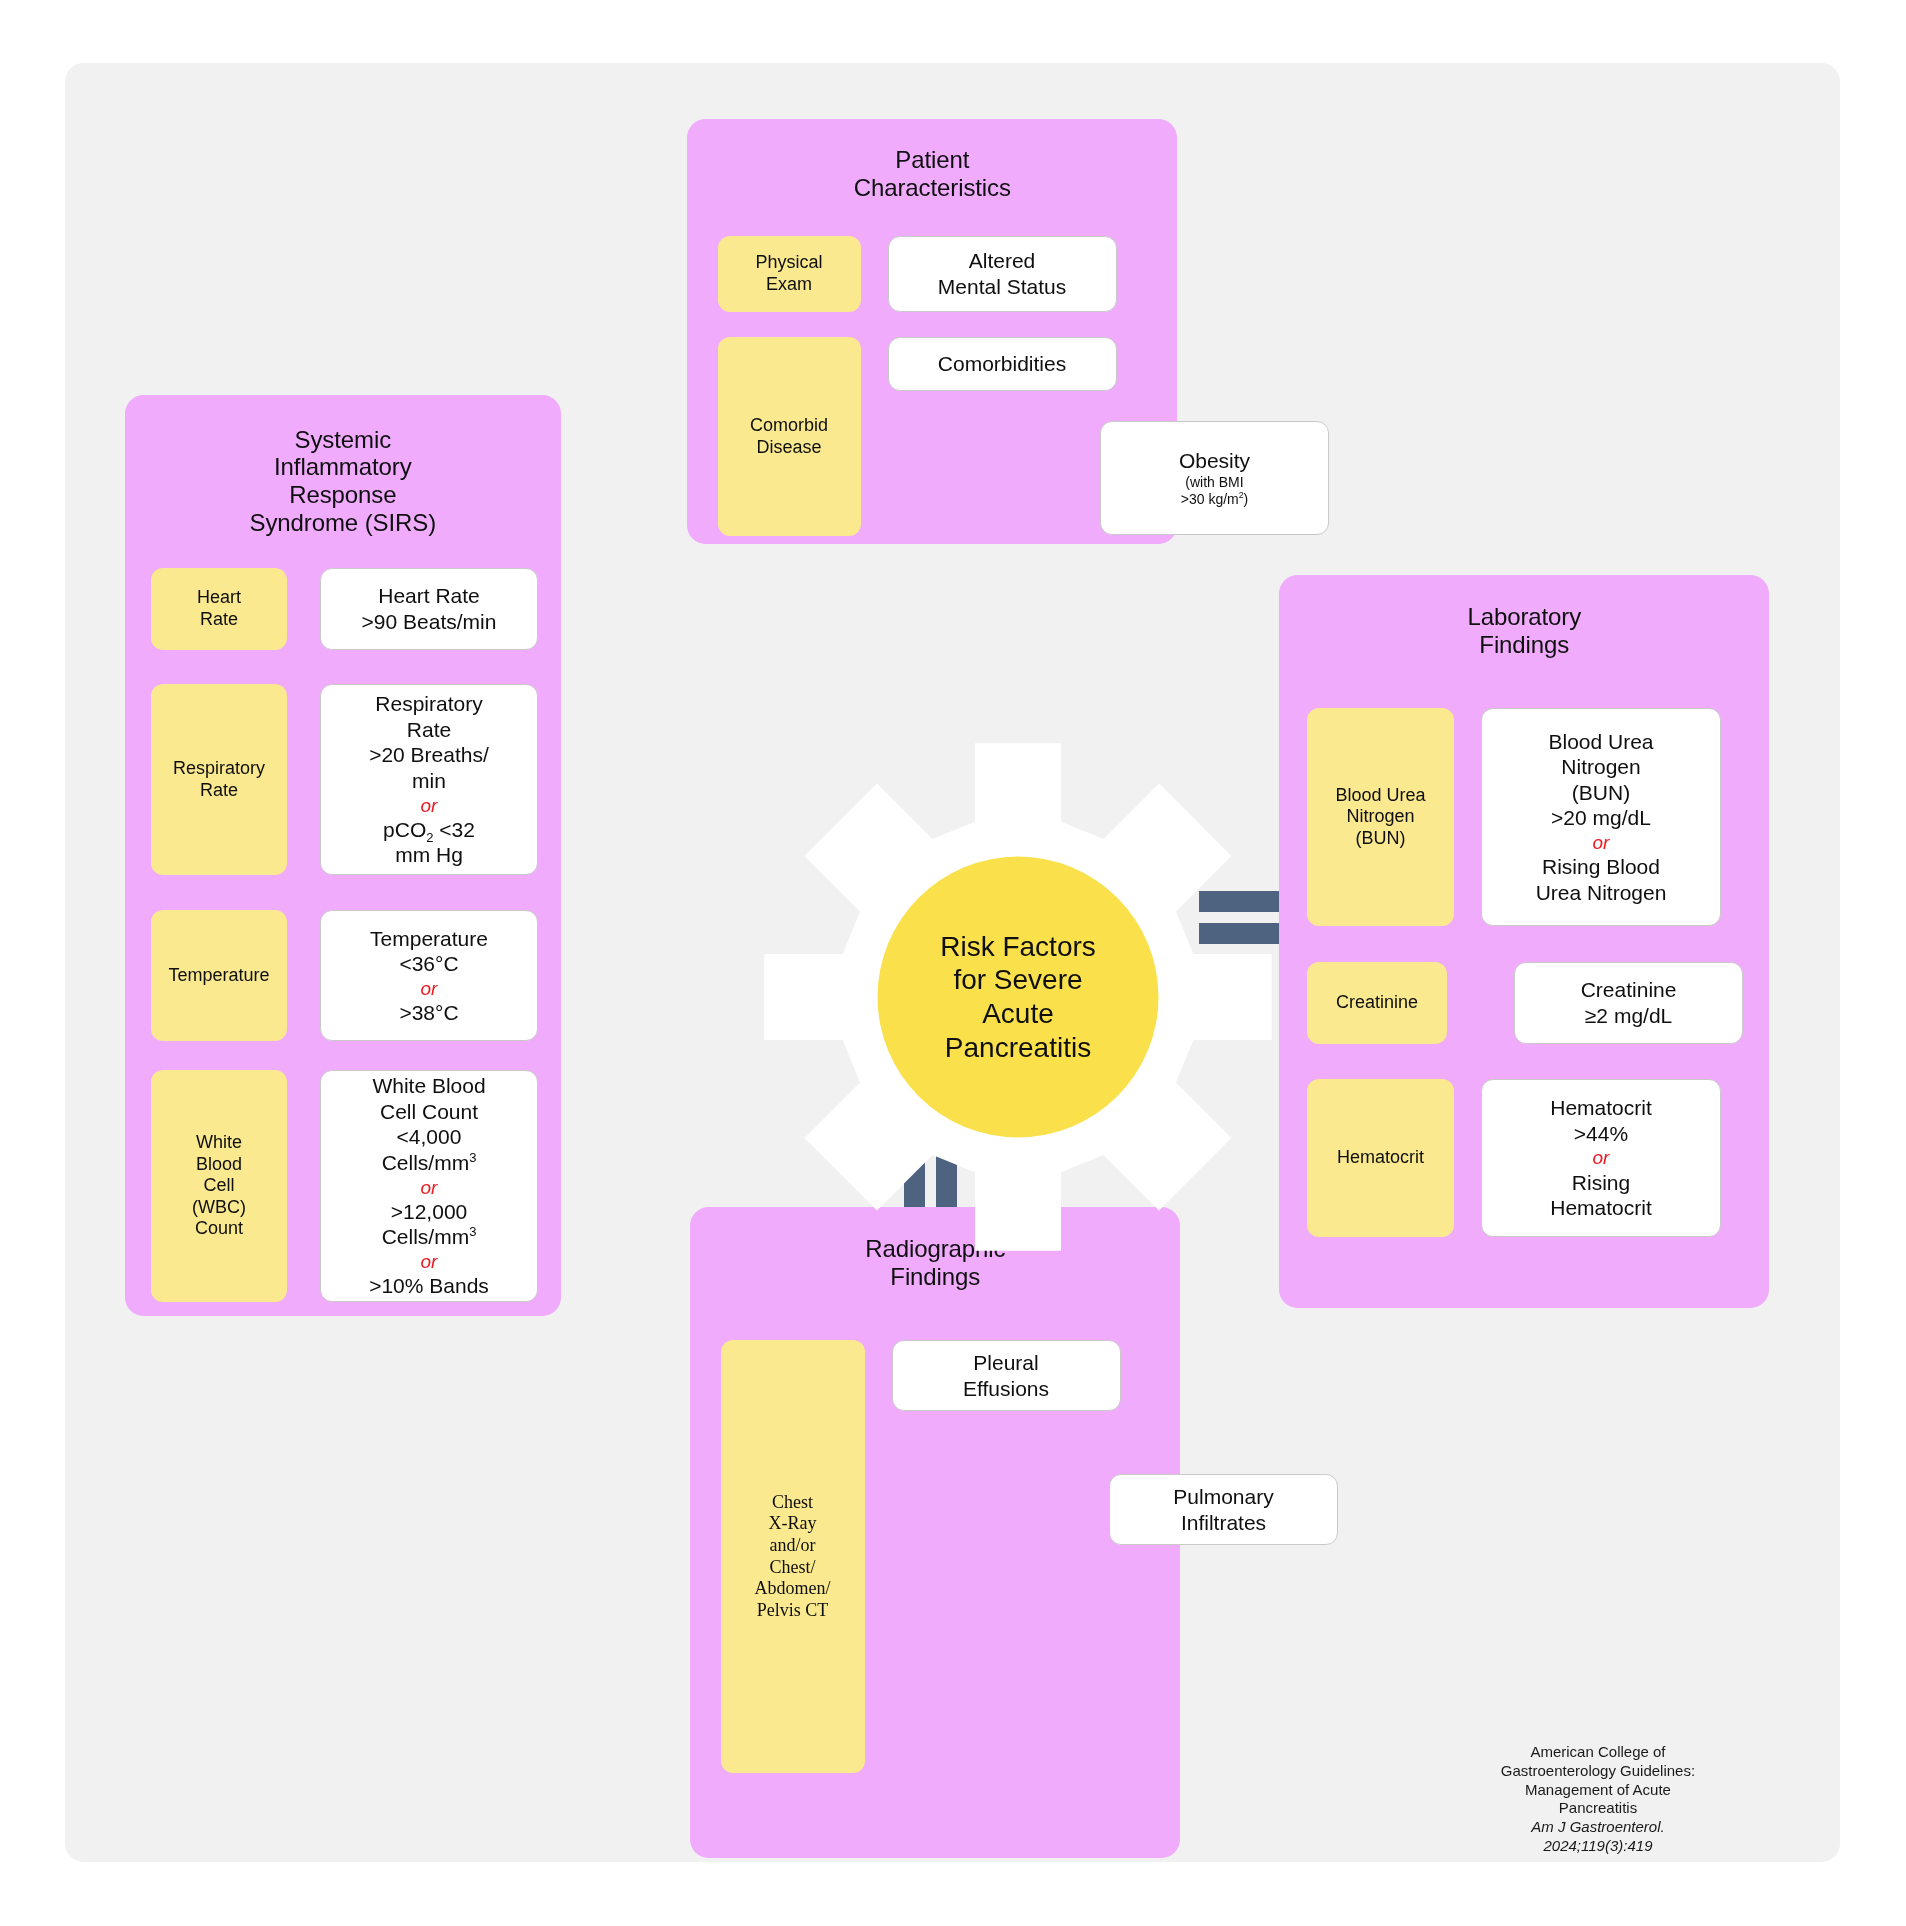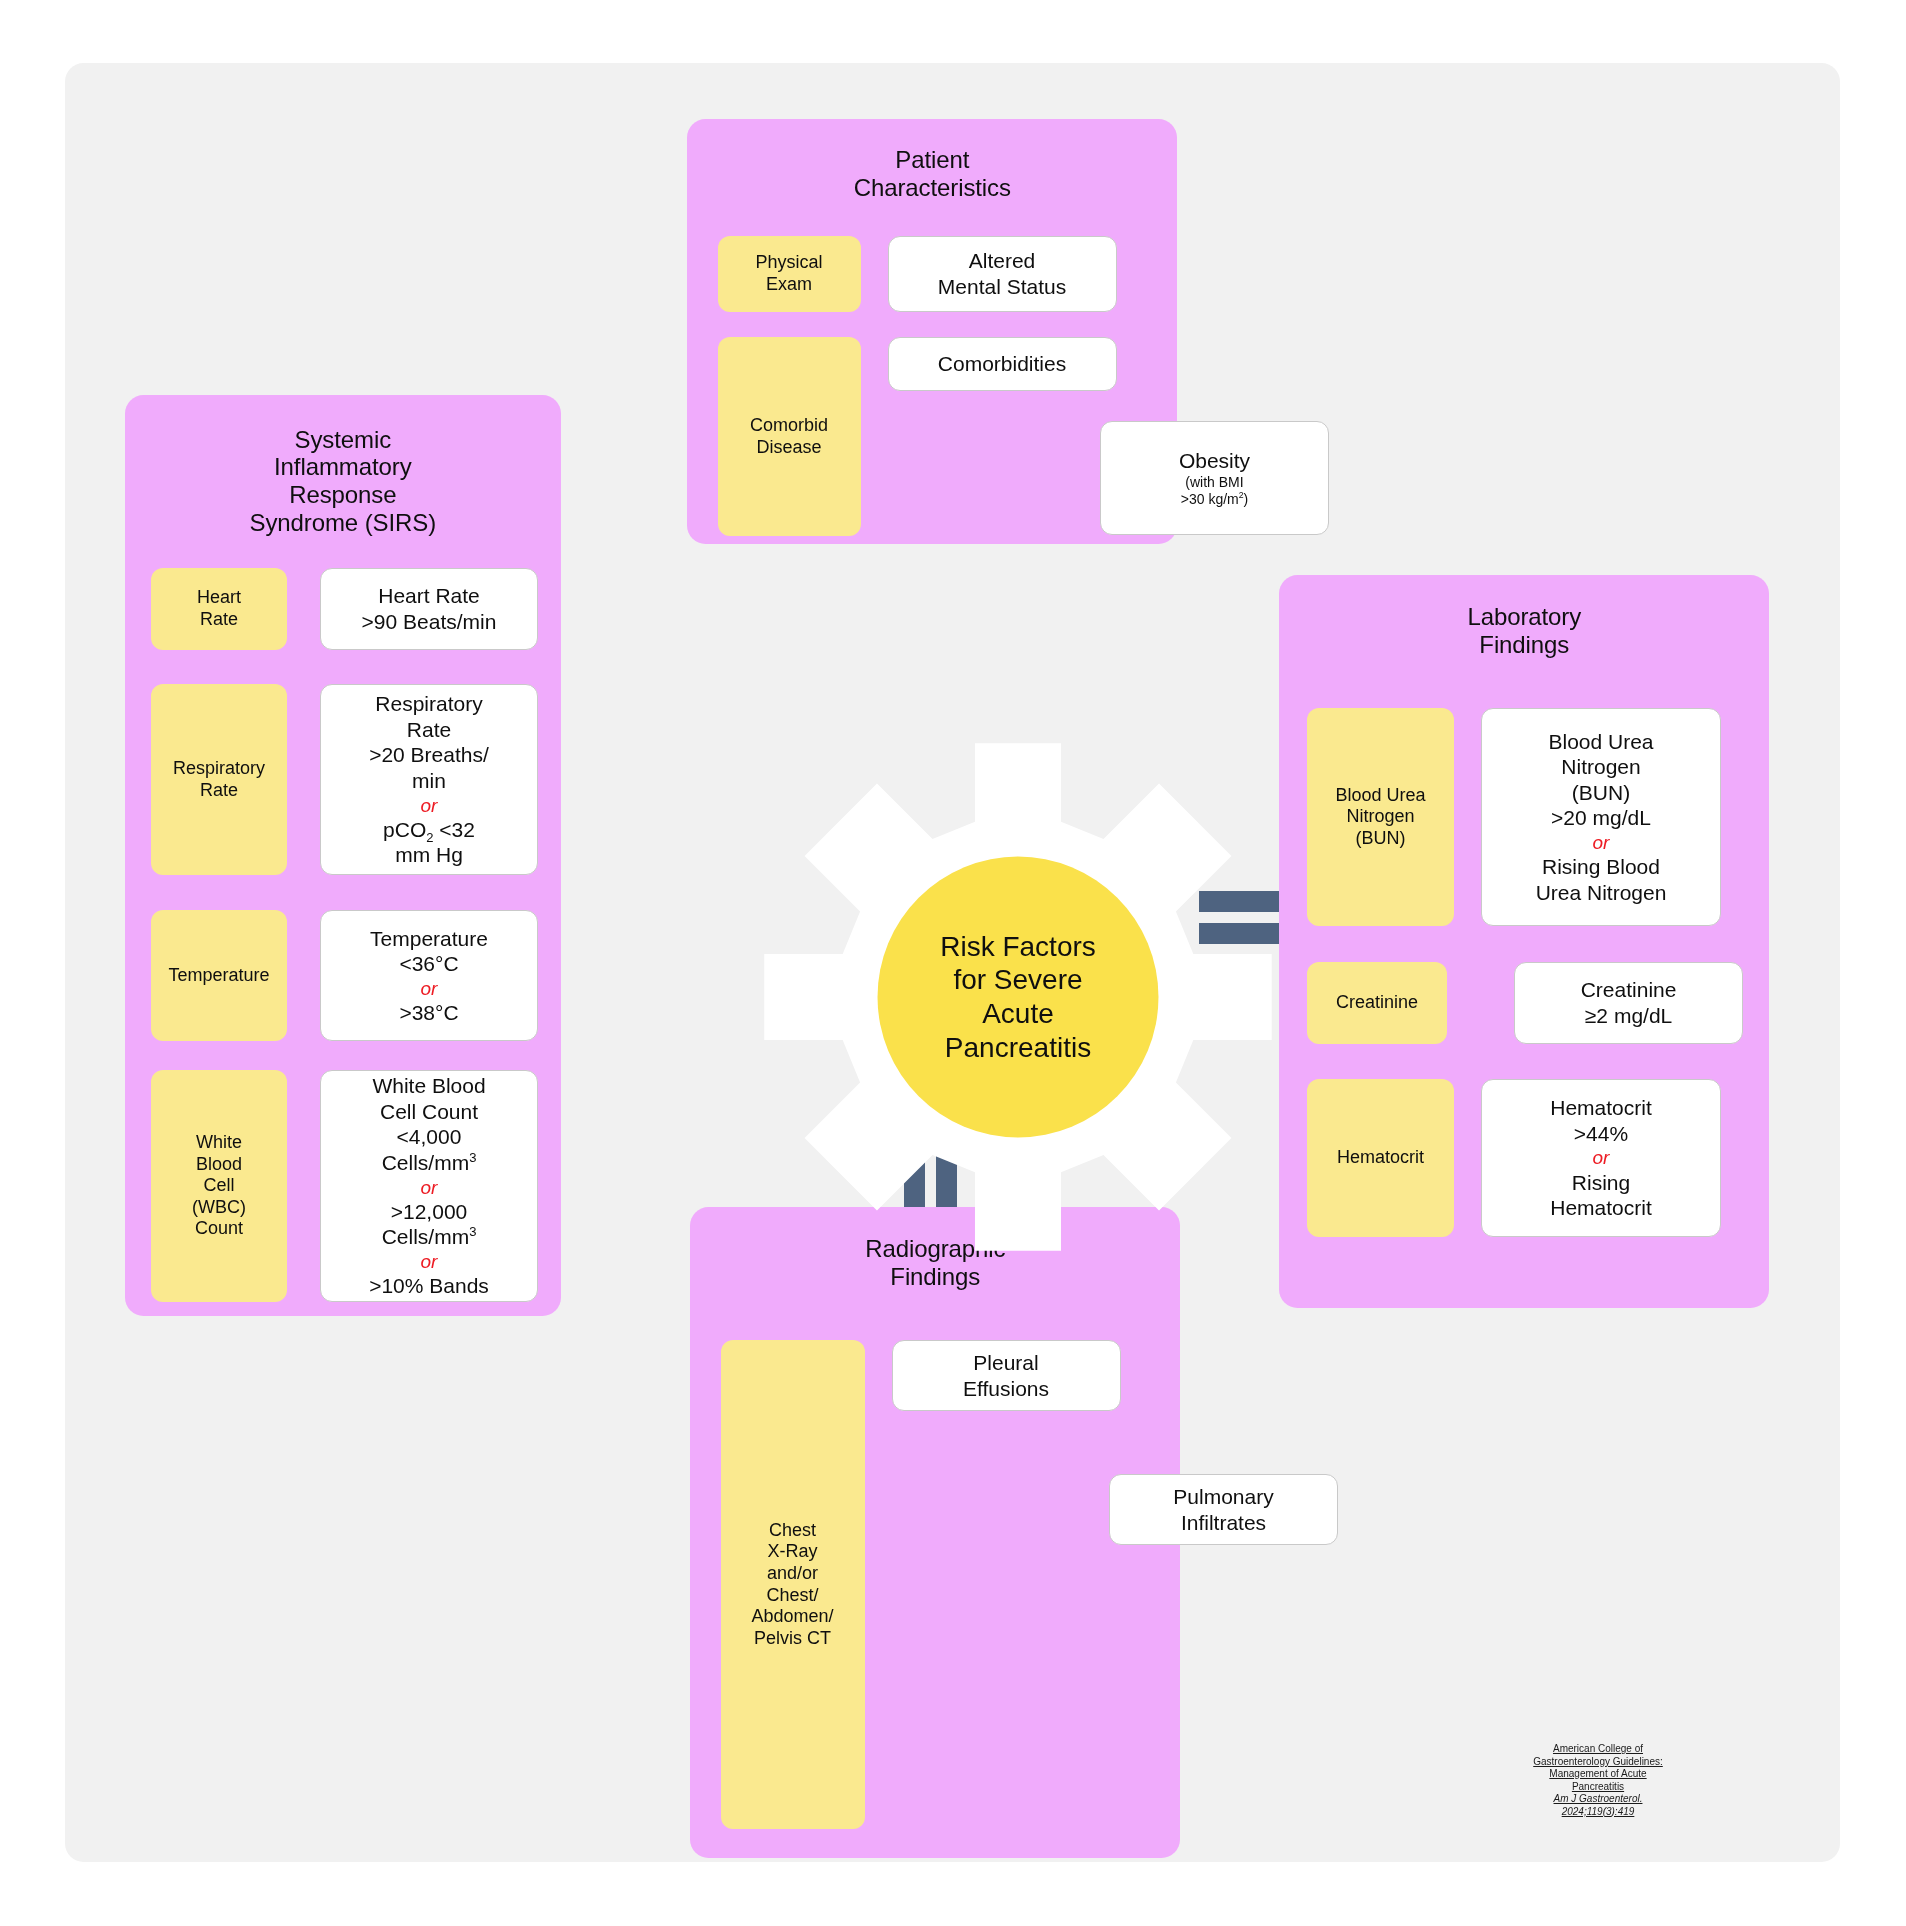--- a/index.html
+++ b/index.html
@@ -118,24 +118,23 @@
   .conn.v span.b { left: 32px; }
 
   
   #citation {
     position: absolute;
     left: 1424px;
     top: 1680px;
     width: 218px;
     text-align: center;
     color: #1a1a1a;
-    font-size: 10px;
+    font-size: 15px;
     line-height: 1.25;
     z-index: 5;
-    text-decoration: underline;
   }
   #citation .journal { font-style: italic; display: block; }
 </style>
 </head>
 <body>
 
 <div id="canvas">
 
   <div class="conn v" style="left:839px; top:207px; width:52px; height:82px;">
     <span class="a"></span>
@@ -254,21 +253,21 @@
         <span>Hematocrit<br>&gt;44%<br><i class="or">or</i>Rising<br>Hematocrit</span>
       </div>
     </div>
   </div>
 
   <div class="panel" style="left:625px; top:1144px; width:490px; height:651px;">
     <div class="panel-title" style="position:absolute; left:16.3px; top:28px; width:458px; white-space:pre-line;">Radiographic
 Findings</div>
 
     <div class="row" style="left:30.5px; top:133px; width:430px; height:71px;">
-      <div class="tag" style="width:144px; height:489px; white-space:pre-line;">Chest
+      <div class="tag" style="width:144px; height:433px; white-space:pre-line;font-family:Liberation Serif, serif;">Chest
 X-Ray
 and/or
 Chest/
 Abdomen/
 Pelvis CT</div>
       <div class="crit" style="width:229px; margin-left:27px;">
         <span style="white-space:pre-line;">Pleural
 Effusions</span>
       </div>
     </div>

